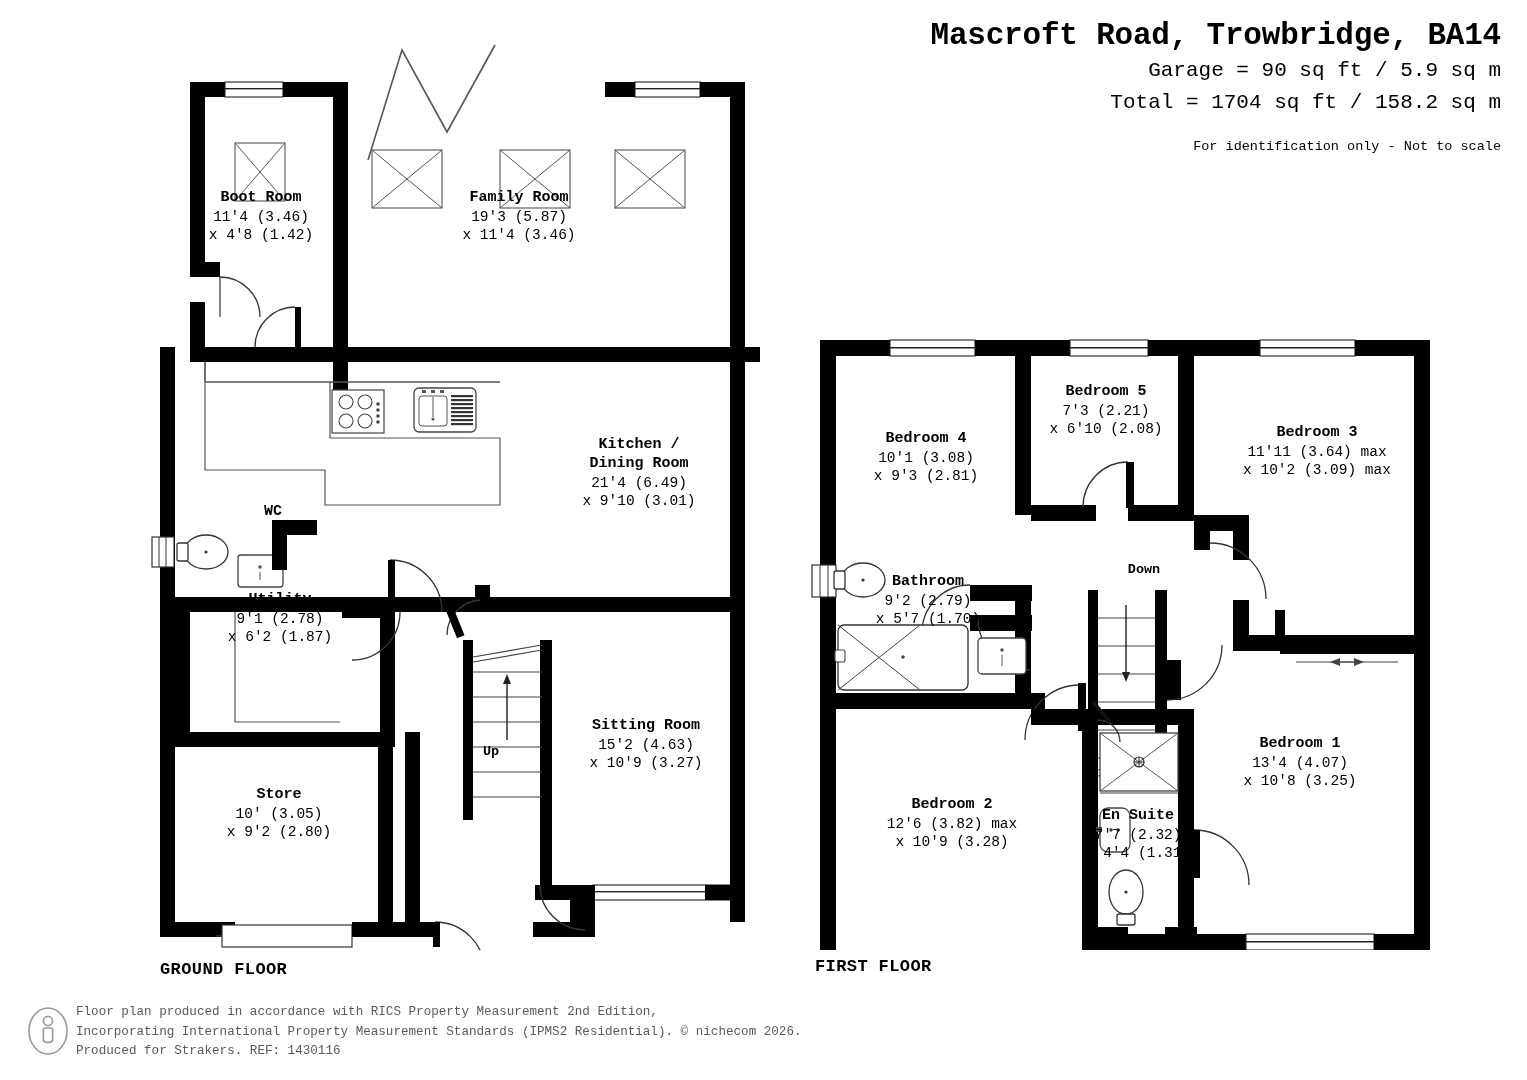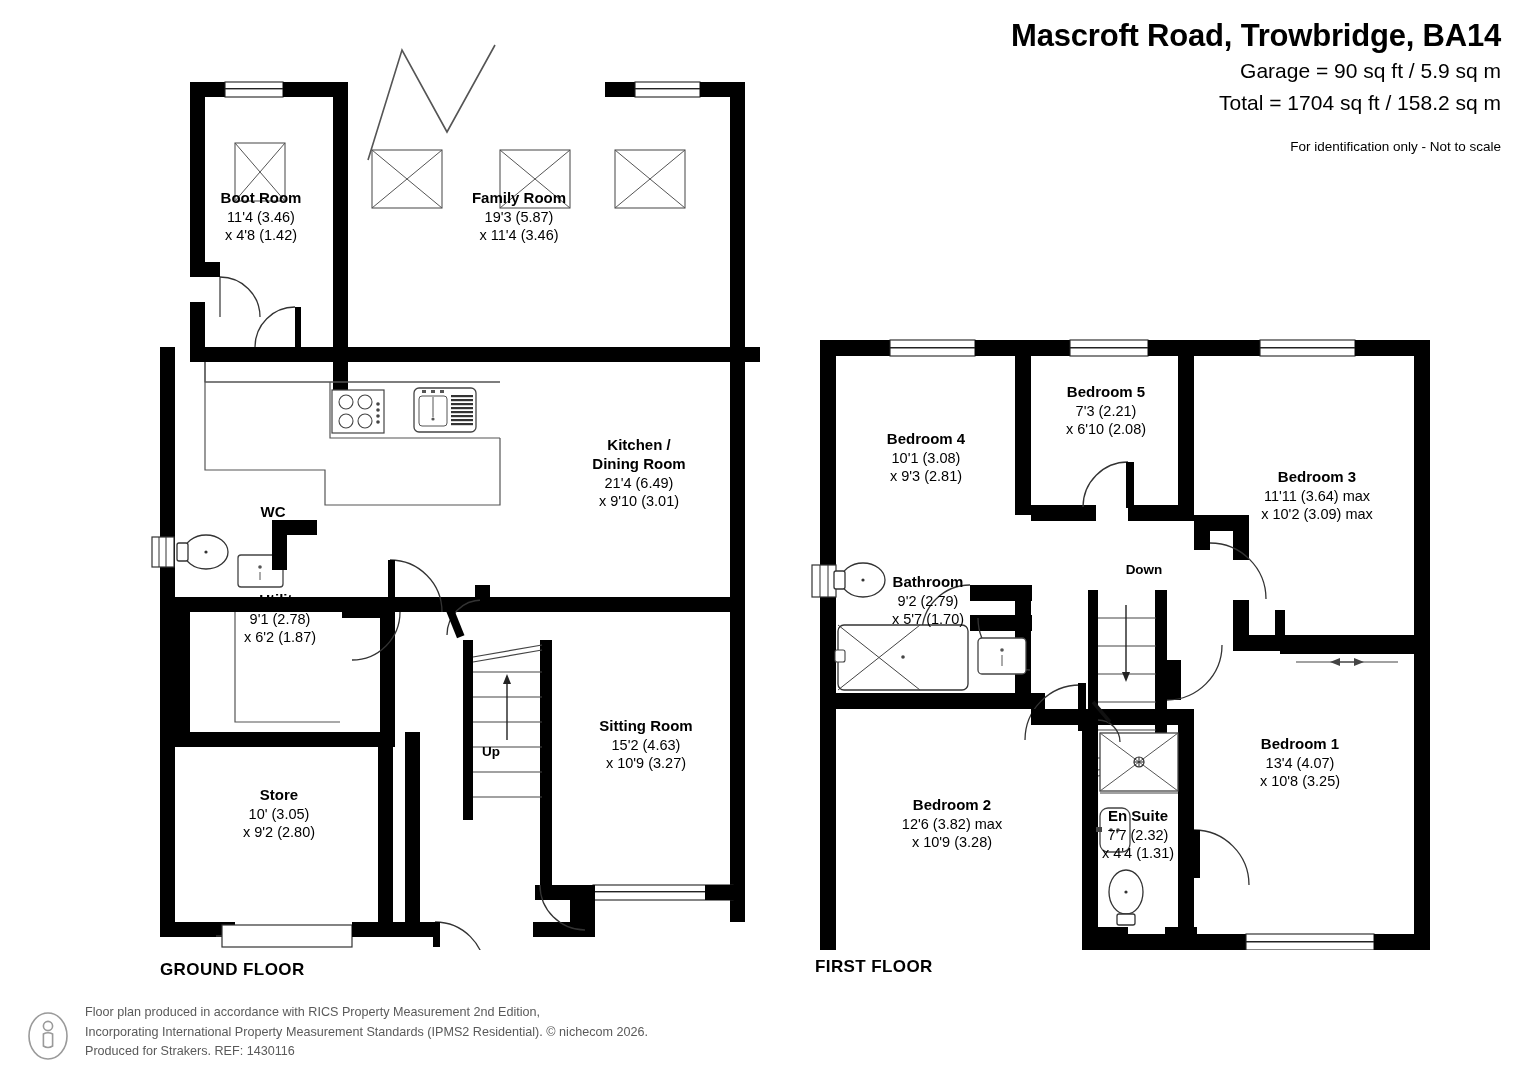--- a/index.html
+++ b/index.html
@@ -4,21 +4,21 @@
 <style>
   html,body{margin:0;padding:0;}
   body{
     width:1527px;height:1080px;
     background:#ffffff;
     font-family:"Liberation Sans", sans-serif;
     color:#000;
     overflow:hidden;
     position:relative;
   }
-  #stage{position:absolute;left:0;top:0;width:1527px;height:810px;}
+  #stage{position:absolute;left:0;top:0;width:1527px;height:810px;font-family:Liberation Mono, monospace;}
 
   
   .header{position:absolute;right:26px;top:18px;text-align:right;}
   .h-title{font-size:31px;font-weight:bold;letter-spacing:-0.2px;line-height:1.15;}
   .h-line{font-size:21px;line-height:1.45;margin-top:2px;}
   .h-note{font-size:13.5px;margin-top:20px;}
 
   
   .plan{position:absolute;}
   .plan svg{display:block;}
@@ -28,21 +28,21 @@
 
   
   .rlabel{position:absolute;text-align:center;line-height:1.26;white-space:nowrap;
           transform:translateX(-50%);}
   .rlabel .nm{font-size:15px;font-weight:bold;}
   .rlabel .dm{font-size:14.5px;}
 
   .slabel{position:absolute;font-size:13.5px;font-weight:bold;transform:translateX(-50%);}
 
   
-  .footer{position:absolute;left:27px;top:1000px;display:flex;align-items:flex-end;gap:16px;}
+  .footer{position:absolute;left:27px;top:1000px;display:flex;align-items:center;gap:7px;}
   .footer .badge{width:42px;height:52px;flex:none;}
   .footer .ftext{font-size:12.6px;line-height:1.55;color:#5a5a5a;padding-top:3px;}
   .footer .ftext .cpy{white-space:nowrap;}
 </style>
 </head>
 <body>
 
 <div id="stage">
 
   <div class="header">
@@ -415,21 +415,21 @@
     <div class="dm">10'1 (3.08)</div>
     <div class="dm">x 9'3 (2.81)</div>
   </div>
 
   <div class="rlabel" style="left:1106px;top:383px;">
     <div class="nm">Bedroom 5</div>
     <div class="dm">7'3 (2.21)</div>
     <div class="dm">x 6'10 (2.08)</div>
   </div>
 
-  <div class="rlabel" style="left:1317px;top:424px;margin-top:44px;">
+  <div class="rlabel" style="left:1317px;top:424px;">
     <div class="nm">Bedroom 3</div>
     <div class="dm">11'11 (3.64) max</div>
     <div class="dm">x 10'2 (3.09) max</div>
   </div>
 
   <div class="rlabel" style="left:928px;top:573px;">
     <div class="nm">Bathroom</div>
     <div class="dm">9'2 (2.79)</div>
     <div class="dm">x 5'7 (1.70)</div>
   </div>

